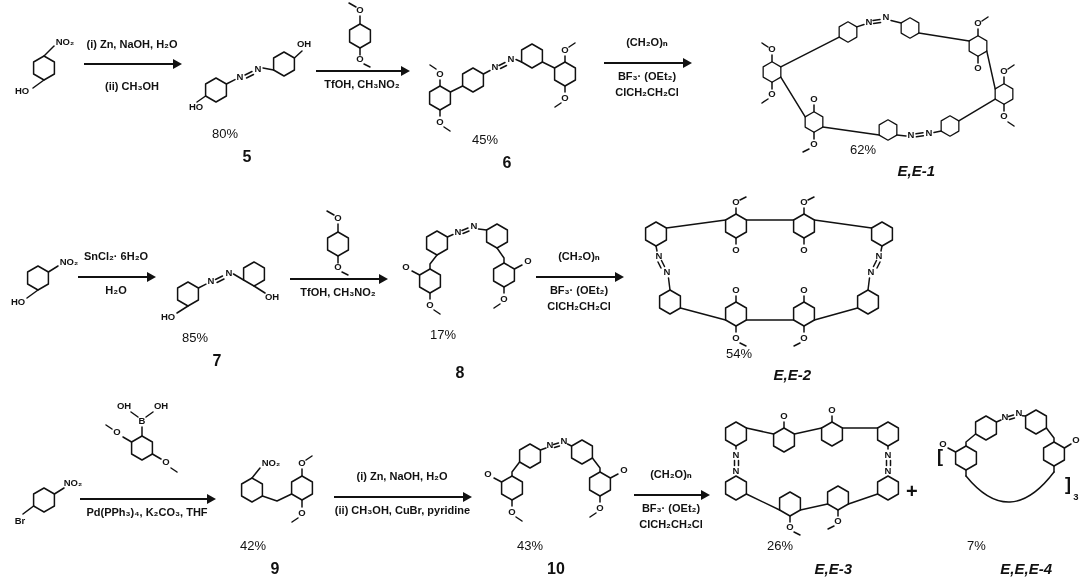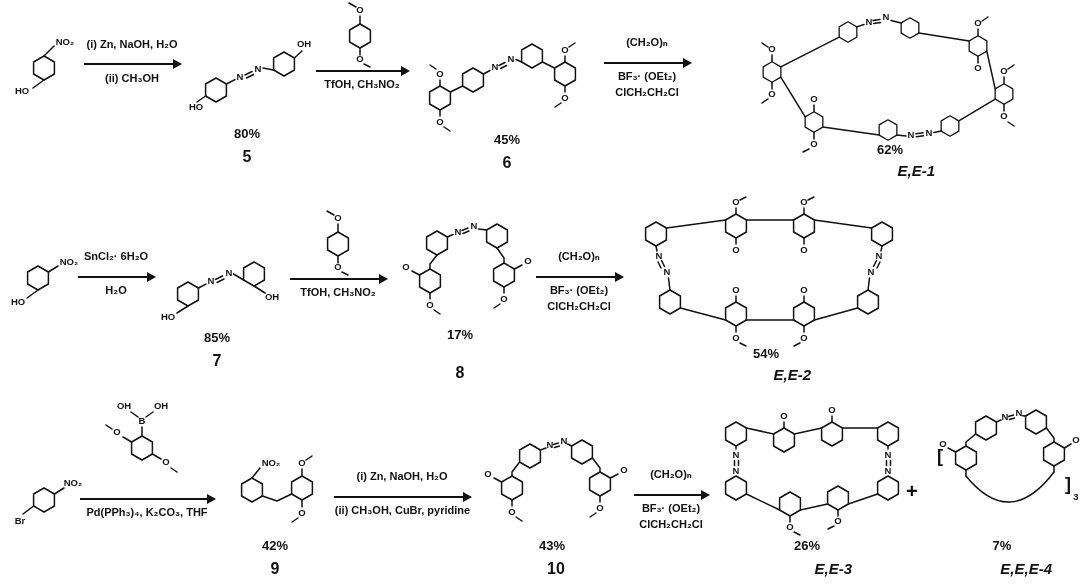--- a/index.html
+++ b/index.html
@@ -1,19 +1,19 @@
 <!DOCTYPE html>
 <html><head>
 <meta charset="utf-8">
 <style>
   html,body{margin:0;padding:0;background:#fff}
   #scheme{position:relative;width:1080px;height:585px;background:#ffffff;
     font-family:"Liberation Sans","DejaVu Sans",sans-serif;color:#111;overflow:hidden}
   .rg{position:absolute;font-weight:bold;font-size:11px;text-align:center;white-space:nowrap;line-height:1.15}
-  .yield{position:absolute;font-weight:bold;font-size:13px;text-align:center}
+  .yield{position:absolute;font-weight:normal;font-size:13px;text-align:left}
   .num{position:absolute;font-weight:bold;font-size:16px;text-align:center}
   .clabel{position:absolute;font-weight:bold;font-style:italic;font-size:15px;text-align:right;white-space:nowrap}
   .plus{position:absolute;font-weight:bold;font-size:20px}
   .arrow{position:absolute;height:2px;background:#111}
   .arrow::after{content:"";position:absolute;right:-2px;top:-4px;width:0;height:0;
     border-left:9px solid #111;border-top:5px solid transparent;border-bottom:5px solid transparent}
   svg.struct{position:absolute;overflow:visible}
   .bd{stroke:#111;stroke-width:1.5;fill:none;stroke-linecap:round;stroke-linejoin:round}
   .at{font-family:"Liberation Sans","DejaVu Sans",sans-serif;font-weight:bold;font-size:9.5px;fill:#111;text-anchor:middle}
   .bk{font-family:"Liberation Sans","DejaVu Sans",sans-serif;font-weight:bold;font-size:18px;fill:#111;text-anchor:middle}
@@ -36,21 +36,21 @@
     <svg class="struct" style="left:8px;top:22px" width="82" height="90">
       <use href="#hx" transform="translate(36,46)"></use>
       <path class="bd" d="M36,34 L46,24"></path>
       <text class="at" x="57" y="23">NO₂</text>
       <path class="bd" d="M36,58 L25,66"></path>
       <text class="at" x="14" y="72">HO</text>
     </svg>
 
     <div class="rg" style="left:72px;top:38px;width:120px">(i) Zn, NaOH, H₂O</div>
     <div class="arrow" style="left:84px;top:63px;width:96px"></div>
-    <div class="rg" style="left:82px;top:72px;width:100px">(ii) CH₃OH</div>
+    <div class="rg" style="left:82px;top:80px;width:100px">(ii) CH₃OH</div>
 
     <svg class="struct" style="left:186px;top:34px" width="128" height="88">
       <use href="#hx" transform="translate(30,56)"></use>
       <use href="#hx" transform="translate(98,30)"></use>
       <path class="bd" d="M40.4,50 L49,45.6"></path>
       <text class="at" x="54" y="46">N</text>
       <path class="bd" d="M59,41 L66,37.5 M60.5,44 L67.5,40.5"></path>
       <text class="at" x="72" y="38">N</text>
       <path class="bd" d="M77,34 L87.6,36"></path>
       <path class="bd" d="M19.6,62 L11,68"></path>

